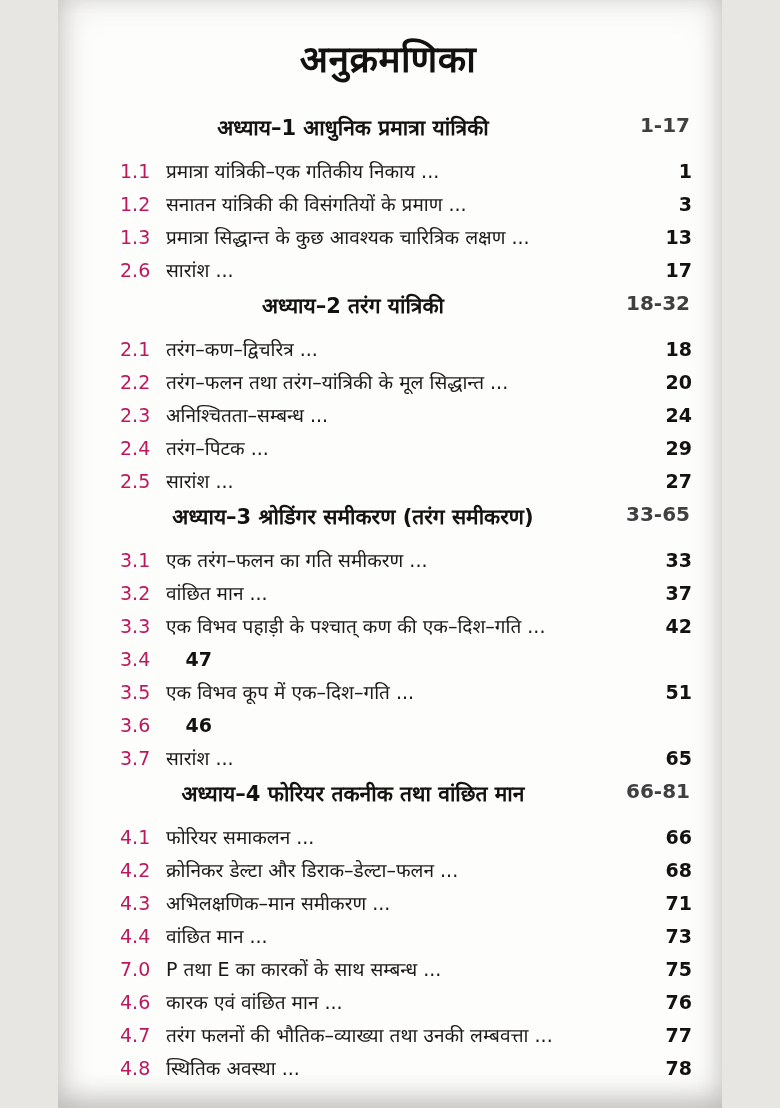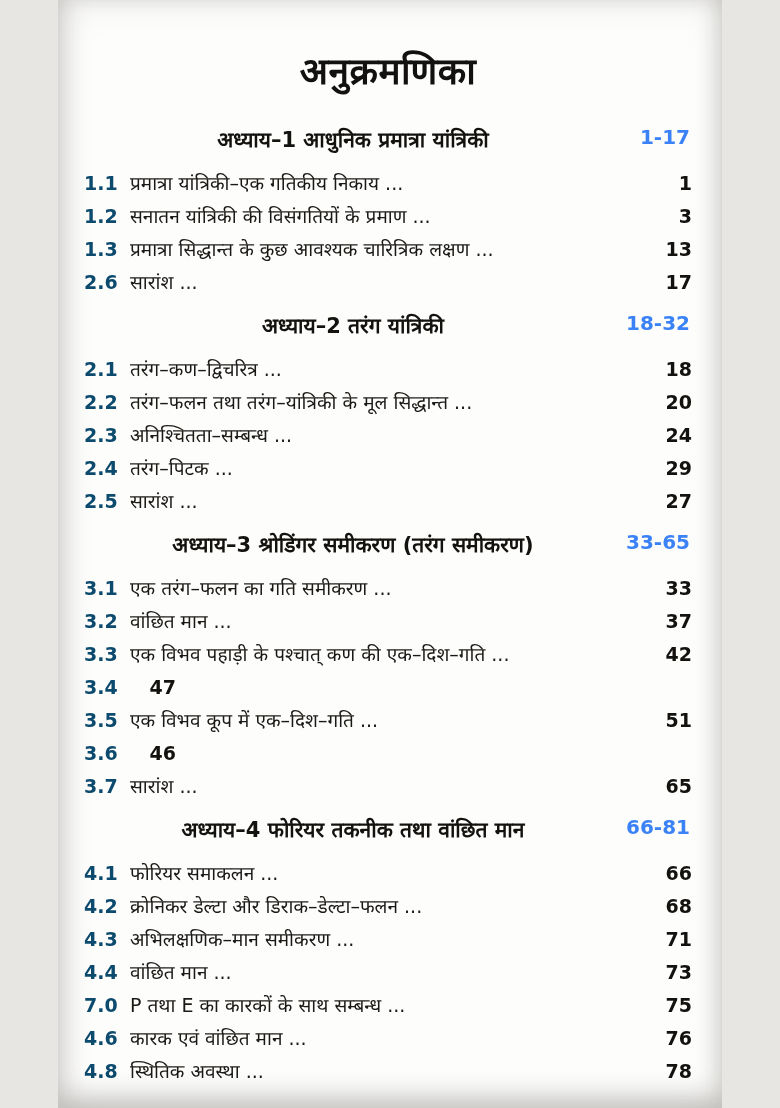--- a/index.html
+++ b/index.html
@@ -11,65 +11,65 @@
   .page {
     position: relative;
     width: 664px;
     height: 1108px;
     margin: 0 auto;
     background: #fdfdfc;
     box-shadow: inset 0 0 40px rgba(0,0,0,0.08);
     color: #171513;
     overflow: hidden;
     box-sizing: border-box;
-    padding: 40px 30px 20px 26px;
+    padding: 28px 30px 20px 26px;
   }
   .toc-title {
     text-align: center;
     font-size: 37px;
     font-weight: 700;
     letter-spacing: 0.5px;
     margin: 4px 0 26px 0;
     color: #121110;
   }
   .chapter-heading {
     position: relative;
     height: 40px;
-    margin-top: 8px;
     margin-bottom: 6px;
   }
   .chapter-heading .chapter-title {
     position: absolute;
     left: 0;
     right: 70px;
     text-align: center;
     top: 4px;
     font-size: 21px;
     font-weight: 700;
     color: #14120f;
   }
   .chapter-heading .chapter-pages {
     position: absolute;
     right: 2px;
     top: 4px;
     font-size: 20px;
     font-weight: 700;
-    color: #3b82f6;
+    color: #404040;
   }
   .toc-item {
     display: flex;
     align-items: baseline;
     font-size: 19px;
     line-height: 33px;
     color: #1b1916;
   }
   .toc-item .item-num {
     flex: 0 0 46px;
-    font-weight: 700;
-    color: #0c4a6e;
+    font-weight: 400;
+    color: #be185d;
+    margin-left: 36px;
   }
   .toc-item .item-title {
     flex: 1 1 auto;
     padding-right: 8px;
     white-space: nowrap;
     overflow: hidden;
     text-overflow: ellipsis;
   }
   .toc-item .item-page {
     flex: 0 0 auto;
@@ -218,19 +218,24 @@
           <span class="item-num">7.0</span>
           <span class="item-title">P तथा E का कारकों के साथ सम्बन्ध ...</span>
           <span class="item-page">75</span>
         </div>
         <div class="toc-item">
           <span class="item-num">4.6</span>
           <span class="item-title">कारक एवं वांछित मान ...</span>
           <span class="item-page">76</span>
         </div>
         <div class="toc-item">
+          <span class="item-num">4.7</span>
+          <span class="item-title">तरंग फलनों की भौतिक–व्याख्या तथा उनकी लम्बवत्ता ...</span>
+          <span class="item-page">77</span>
+        </div>
+        <div class="toc-item">
           <span class="item-num">4.8</span>
           <span class="item-title">स्थितिक अवस्था ...</span>
           <span class="item-page">78</span>
         </div>
       </section>
     </div>
 </div>
 
 </body></html>

